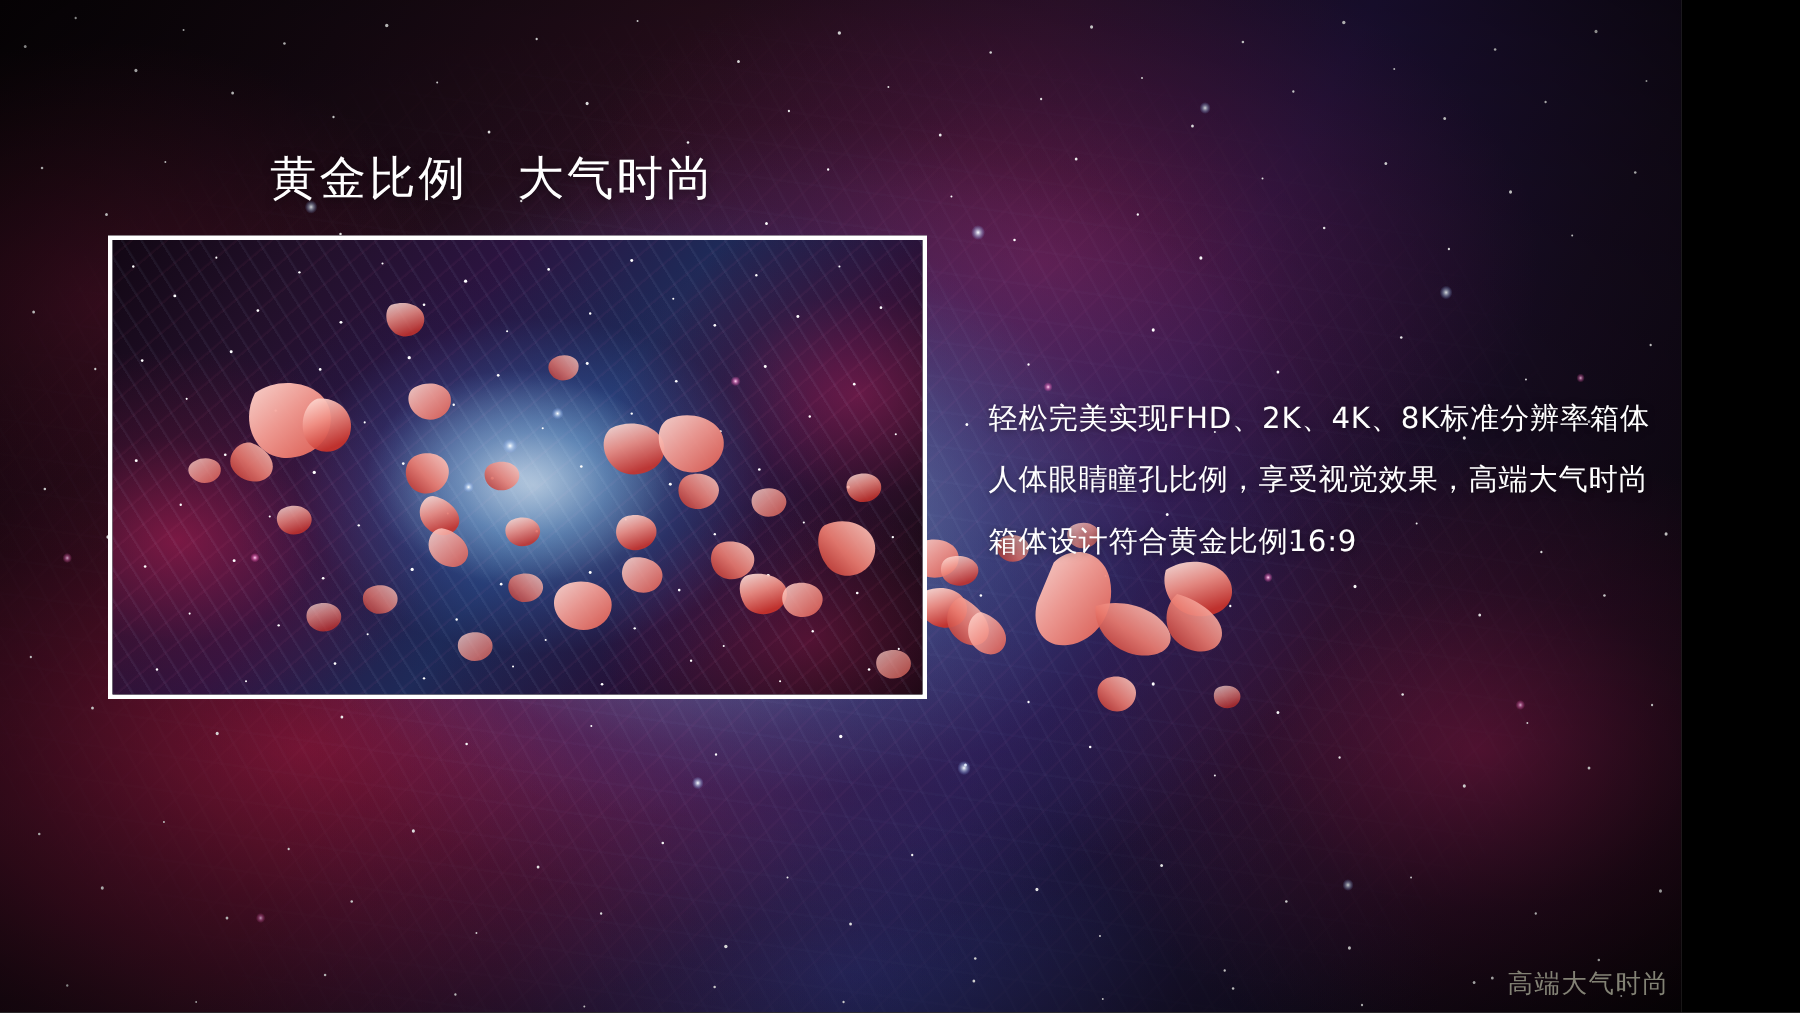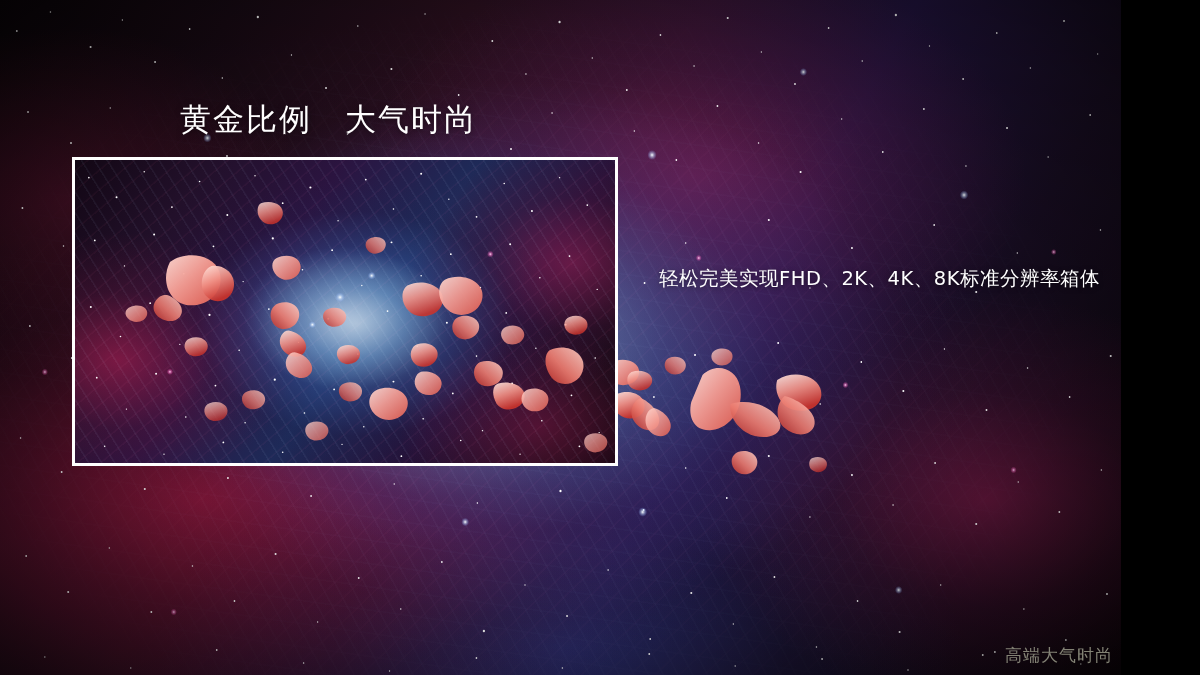--- a/index.html
+++ b/index.html
@@ -630,17 +630,19 @@
           </g>
         </svg>
       </div>
     </div>
   </div>
 
   <div id="headline">黄金比例　大气时尚</div>
 
   <div id="body-copy">
     <div class="body-line">轻松完美实现FHD、2K、4K、8K标准分辨率箱体</div>
+    <div class="body-line">人体眼睛瞳孔比例，享受视觉效果，高端大气时尚</div>
+    <div class="body-line">箱体设计符合黄金比例16:9</div>
   </div>
 
   <div id="watermark">高端大气时尚</div>
 
 </div>
 
 </body></html>

